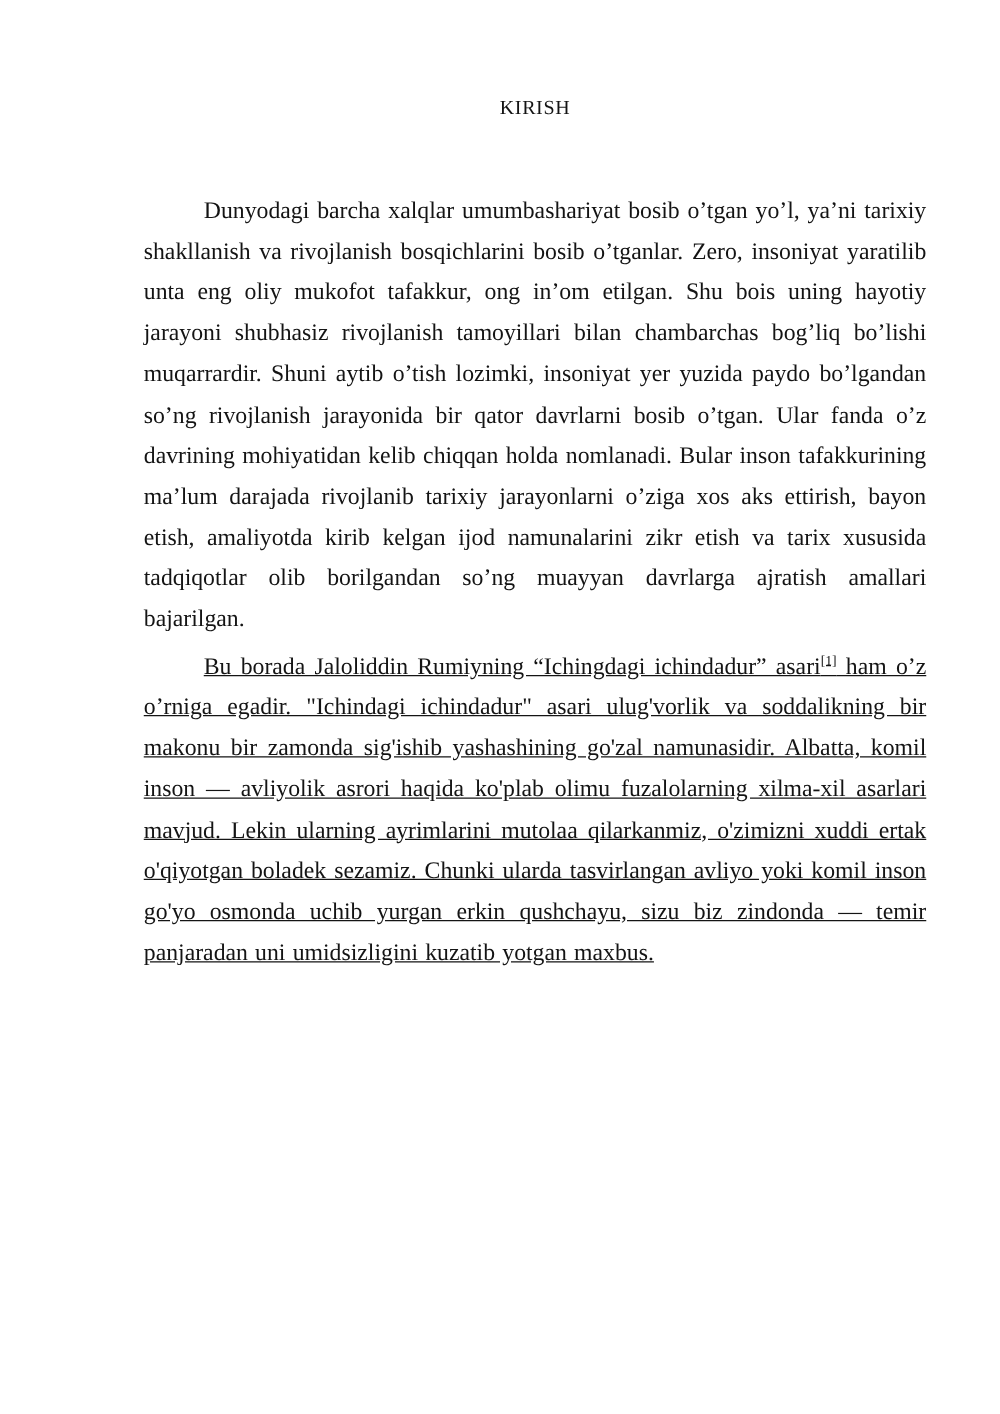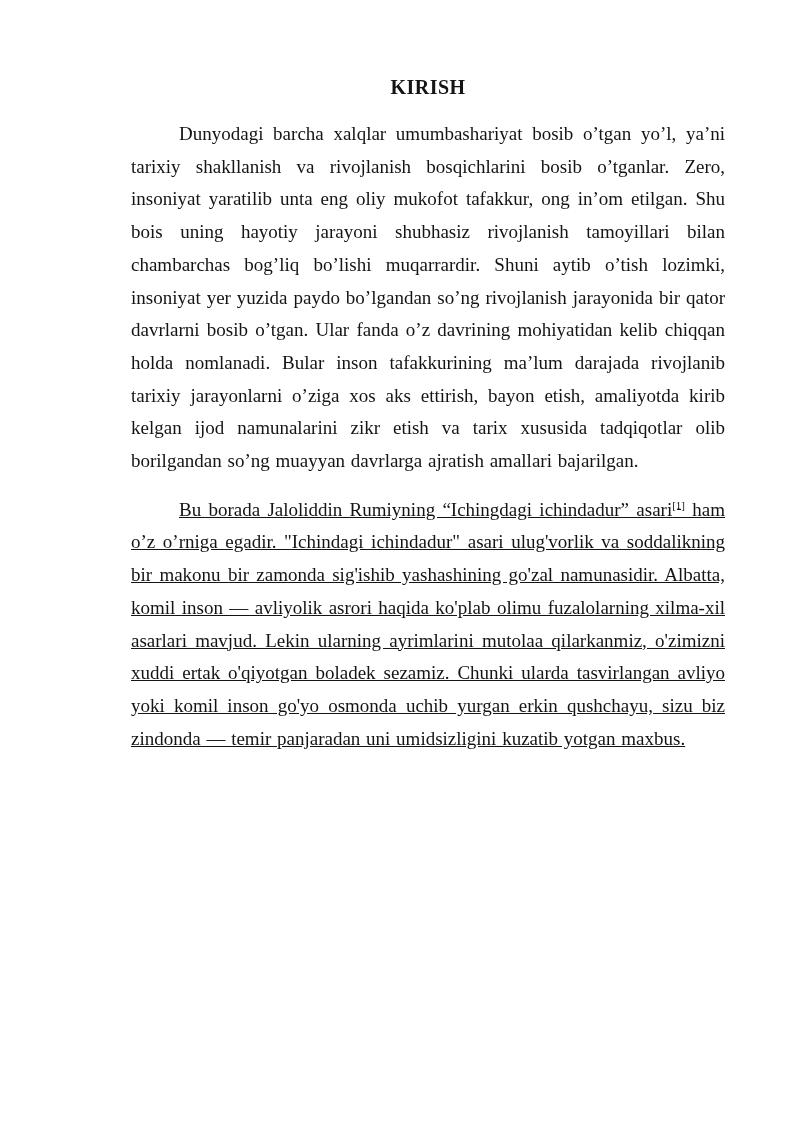--- a/index.html
+++ b/index.html
@@ -16,33 +16,33 @@
     color: #141414;
     font-family: "Liberation Serif", "DejaVu Serif", serif;
     overflow: hidden;
     box-sizing: border-box;
   }
   .content {
     box-sizing: border-box;
     padding: 74px 59px 0 115px;
   }
   .doc-title {
-    font-size: 20px;
-    font-weight: bold;
+    font-size: 16px;
+    font-weight: normal;
     text-align: center;
     letter-spacing: 0.5px;
     line-height: 26px;
-    margin: 0 0 18px 0;
+    margin: 0 0 53px 0;
   }
   .doc-paragraph {
     font-size: 19px;
     line-height: 32.7px;
     text-align: justify;
     text-indent: 48px;
-    margin: 16px;
+    margin: 0;
     word-spacing: 1px;
   }
   .doc-paragraph + .doc-paragraph {
     margin-top: 5px;
     text-decoration: underline;
   }
   .footnote-ref {
     font-size: 11px;
     line-height: 0;
     vertical-align: super;

